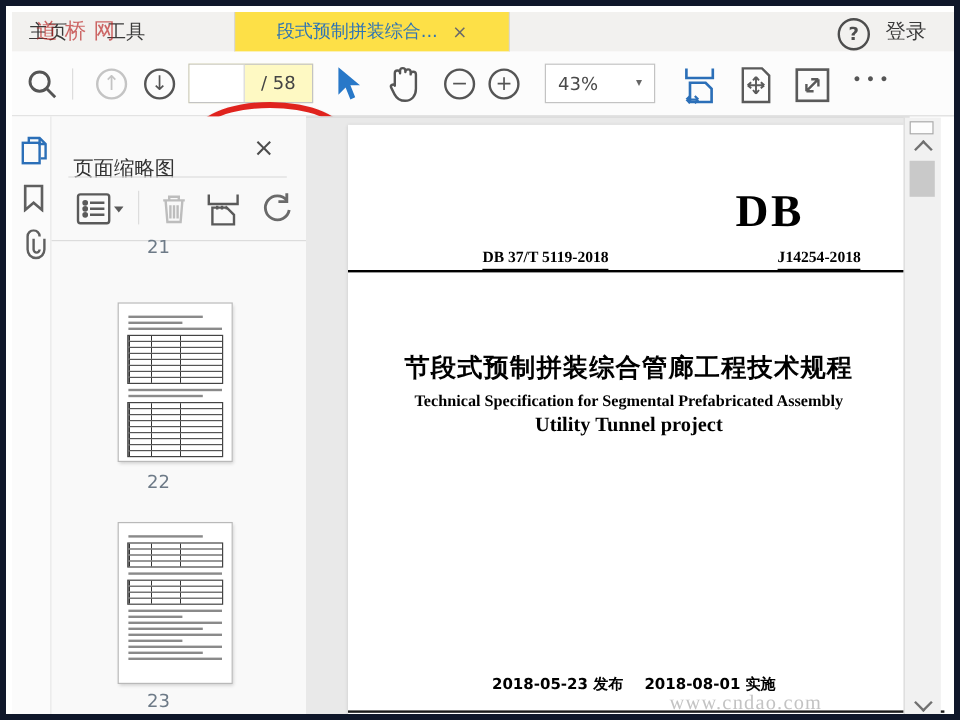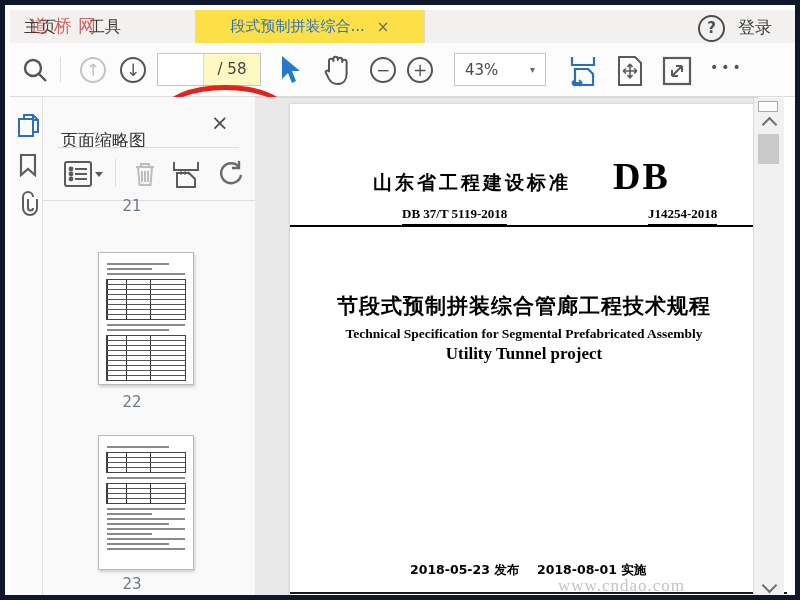--- a/index.html
+++ b/index.html
@@ -282,21 +282,20 @@
       <div class="chev up abs" style="left:9px;top:14px;"></div>
       <div class="abs" style="left:5px;top:250px;width:18px;height:42px;background:#c9c9c9;"></div>
 
     </div>
   </div>
 
   <div id="collapse-handle" class="abs"></div>
 
   <div id="docarea" class="abs">
     <div id="page" class="abs">
-      <div id="std-label" class="abs">山东省工程建设标准</div>
       <div id="db-mark" class="abs">DB</div>
       <div id="std-no" class="abs">DB 37/T 5119-2018</div>
       <div id="rec-no" class="abs">J14254-2018</div>
       <div id="hdr-rule" class="abs"></div>
       <div id="title-cn" class="abs">节段式预制拼装综合管廊工程技术规程</div>
       <div id="title-en1" class="abs">Technical Specification for Segmental Prefabricated Assembly</div>
       <div id="title-en2" class="abs">Utility Tunnel project</div>
       <div id="pub-date" class="abs">2018-05-23 发布</div>
       <div id="imp-date" class="abs">2018-08-01 实施</div>
       <div id="ftr-rule" class="abs"></div>

